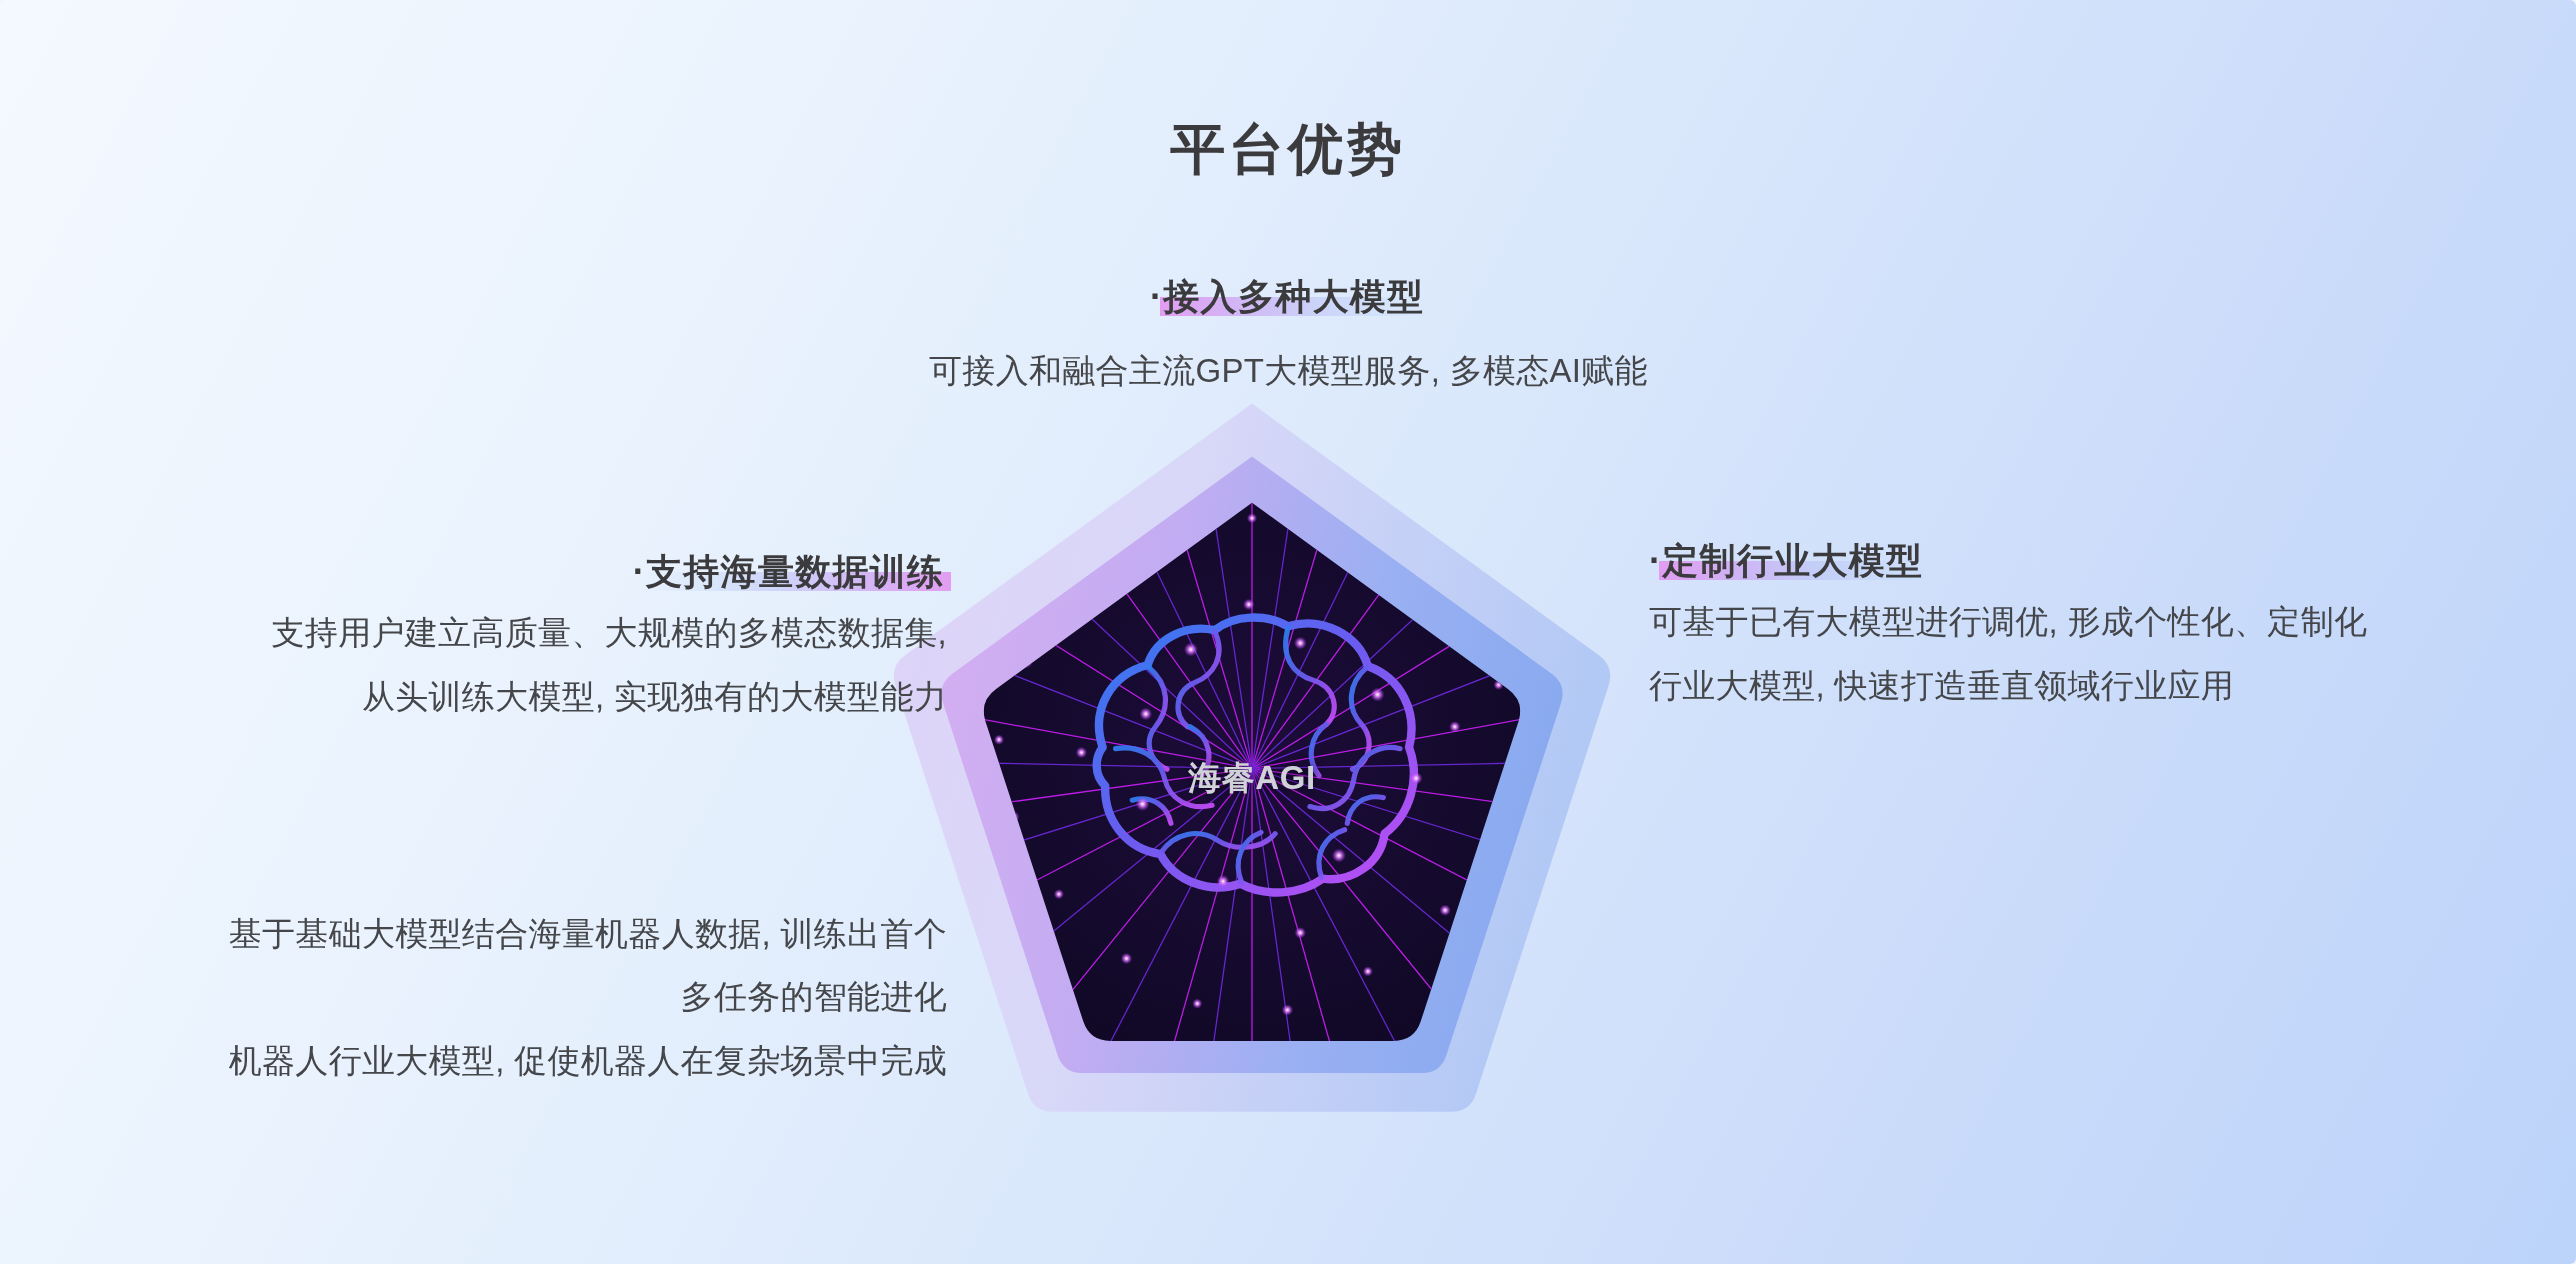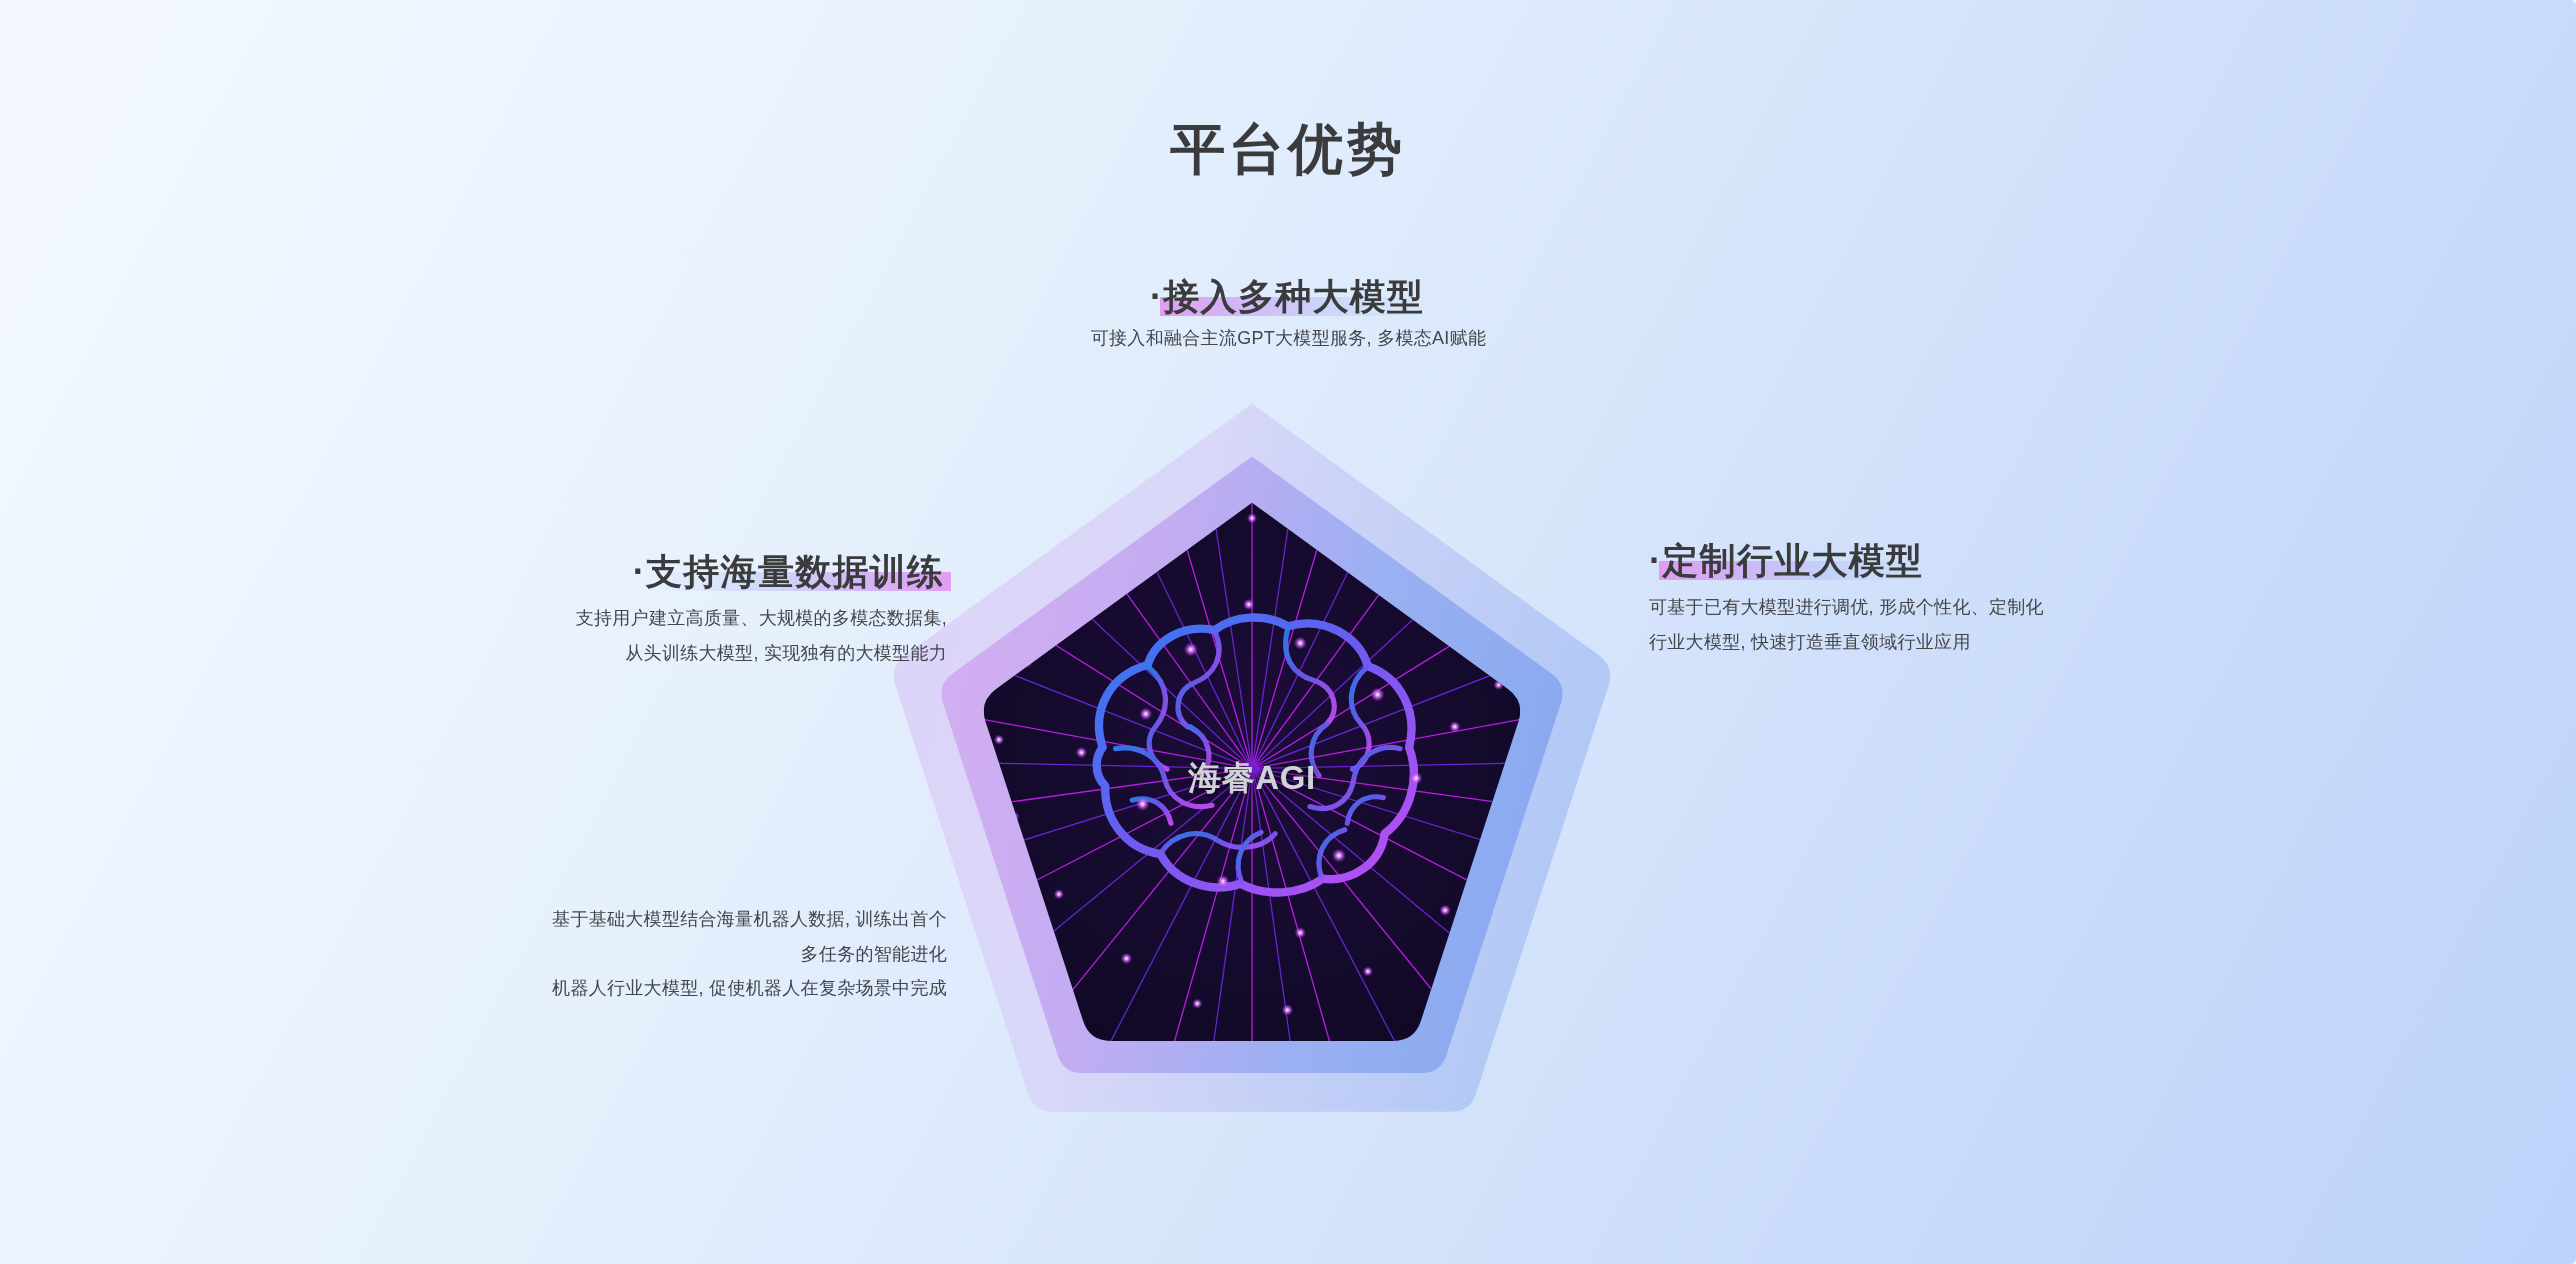--- a/index.html
+++ b/index.html
@@ -100,33 +100,33 @@
   .feat-head .htext { position: relative; z-index: 1; }
   .feat-head.rtl .hl {
     background: linear-gradient(270deg,
        rgba(226,150,240,0.92) 0%,
        rgba(205,160,243,0.72) 28%,
        rgba(178,183,244,0.46) 58%,
        rgba(170,196,246,0.18) 82%,
        rgba(170,200,248,0.0) 100%);
   }
   .feat-desc {
-    font-size: 18px;
+    font-size: 33px;
     color: #44464a;
     line-height: 1.92;
     letter-spacing: 0.3px;
     white-space: nowrap;
   }
   .align-right { text-align: right; }
   .align-left  { text-align: left; }
   .align-center{ text-align: center; }
 
   
   #feat-top       { left: 799px; top: 277px;  width: 979px; }
-  #feat-top .feat-head { margin-bottom: 4px; }
+  #feat-top .feat-head { margin-bottom: 22px; }
 
   #feat-left-top  { left: 116px;  top: 552px;  width: 831px; }
   #feat-left-top .feat-head { margin-bottom: 9px; }
 
   #feat-right-top { left: 1649px; top: 541px;  width: 837px; }
   #feat-right-top .feat-head { margin-bottom: 9px; }
 
   #feat-left-bot  { left: 90px;  top: 902px; width: 857px; }
   #feat-left-bot .feat-head { margin-bottom: 9px; }
 

